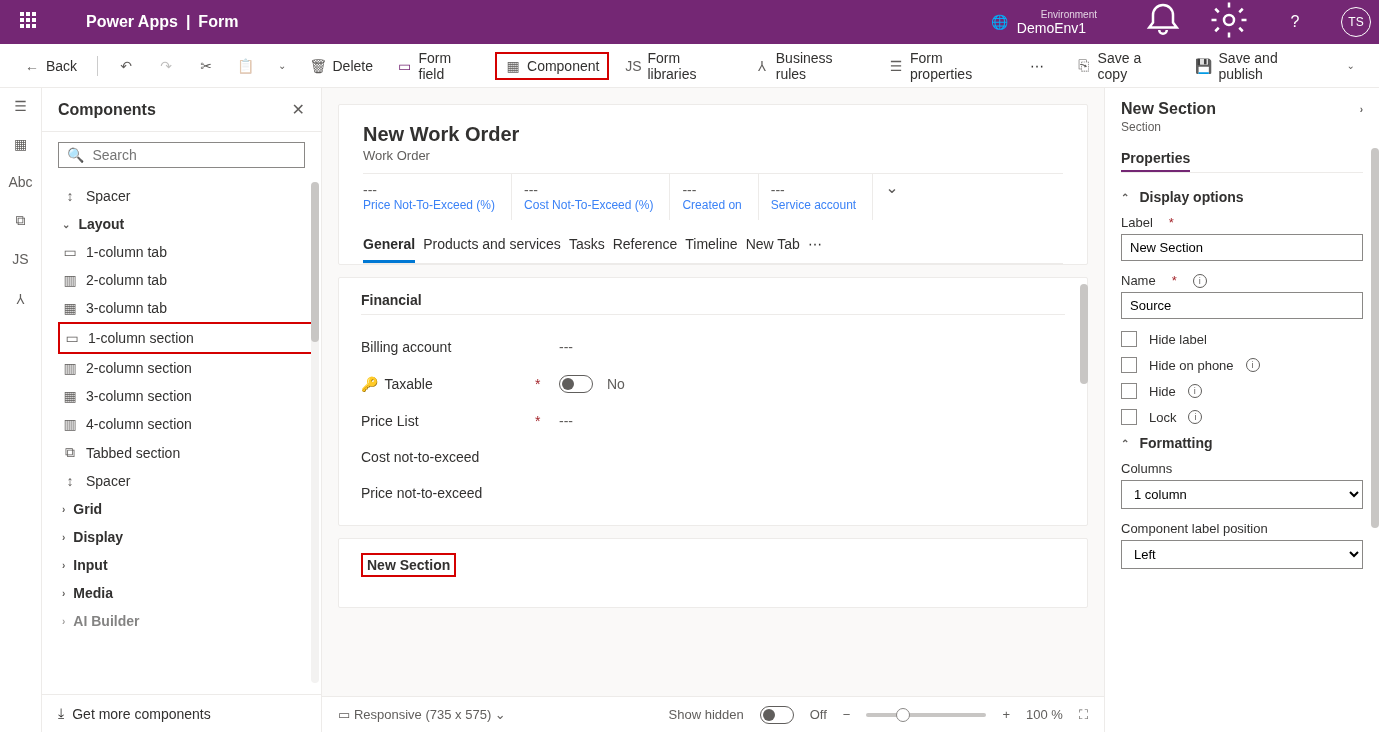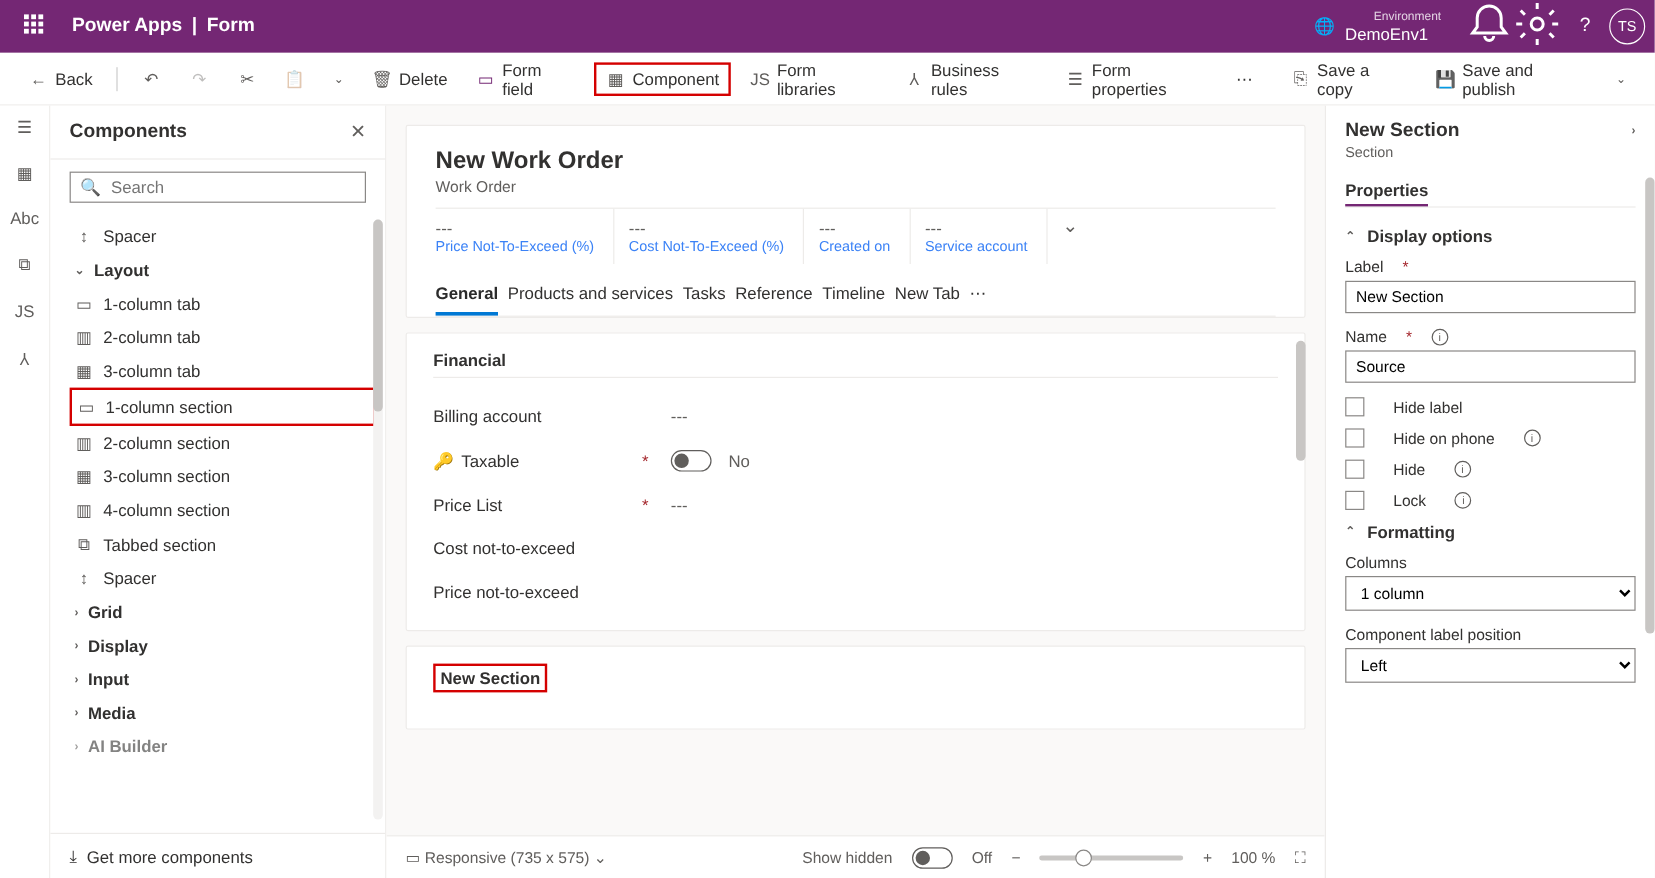--- a/index.html
+++ b/index.html
@@ -1,17 +1,17 @@
 <!DOCTYPE html>
 <html><head>
 <meta charset="utf-8">
 <style>
   * { box-sizing: border-box; margin: 0; padding: 0; font-family: "Segoe UI", sans-serif; }
   body { background: #faf9f8; font-size: 14px; color: #323130; overflow: hidden; }
-  .top-bar { background: #742774; color: #fff; height: 44px; display: flex; align-items: center; padding: 0 8px; }
+  .top-bar { background: #742774; color: #fff; height: 44px; display: flex; align-items: center; padding: 0 8px; gap: 26px; }
   .waffle { width:20px;height:20px;display:grid;grid-template-columns:repeat(3,4px);grid-template-rows:repeat(3,4px);gap:2px;margin:0 12px;}
   .waffle span{background:#fff;}
   .top-title { font-size:16px; font-weight:600; margin-left:8px;}
   .top-sep { margin:0 8px; }
   .top-spacer{flex:1;}
   .env { display:flex;align-items:center;gap:8px;margin-right:20px;}
   .env-txt small{font-size:10px;display:block;opacity:.8;padding-left:24px;}
   .top-icon{width:40px;text-align:center;font-size:16px;cursor:pointer;}
   .avatar{width:30px;height:30px;border:1px solid #fff;border-radius:50%;display:flex;align-items:center;justify-content:center;font-size:12px;}
   .cmd-bar{background:#fff;height:44px;display:flex;align-items:center;padding:0 16px;gap:8px;border-bottom:1px solid #edebe9;}
@@ -70,21 +70,21 @@
   .rp-head h3{font-size:16px;font-weight:600;display:flex;justify-content:space-between;align-items:center;}
   .rp-sub{font-size:12px;color:#605e5c;margin-top:2px;}
   .rp-tab{margin:8px 16px 0;border-bottom:1px solid #edebe9;}
   .rp-tab span{display:inline-block;padding:4px 0;border-bottom:2px solid #742774;font-size:14px;font-weight:600;}
   .rp-body{padding:10px 16px;overflow:auto;flex:1;}
   .rp-group{display:flex;align-items:center;gap:10px;font-weight:600;margin:6px 0 10px;}
   .rp-field{margin-bottom:12px;}
   .rp-field label{font-size:13px;display:flex;align-items:center;gap:16px;}
   .rp-field label .req{color:#a4262c;}
   .rp-field input[type=text], .rp-field select{width:100%;border:1px solid #8a8886;padding:5px 8px;font-size:13px;margin-top:4px;background:#fff;}
-  .check-row{display:flex;align-items:center;gap:24px;margin:10px 0;font-size:13px;}
+  .check-row{display:flex;align-items:center;gap:12px;margin:10px 0;font-size:13px;}
   .check-row .cb{width:16px;height:16px;border:1px solid #8a8886;}
   .info-i{width:14px;height:14px;border:1px solid #605e5c;border-radius:50%;font-size:9px;display:inline-flex;align-items:center;justify-content:center;color:#605e5c;}
   .rp-scroll{position:absolute;right:0;top:60px;width:8px;height:380px;background:#c8c6c4;border-radius:4px;}
 </style>
 </head>
 <body>
 
 <div class="top-bar">
   <div class="waffle">
       <span></span>

